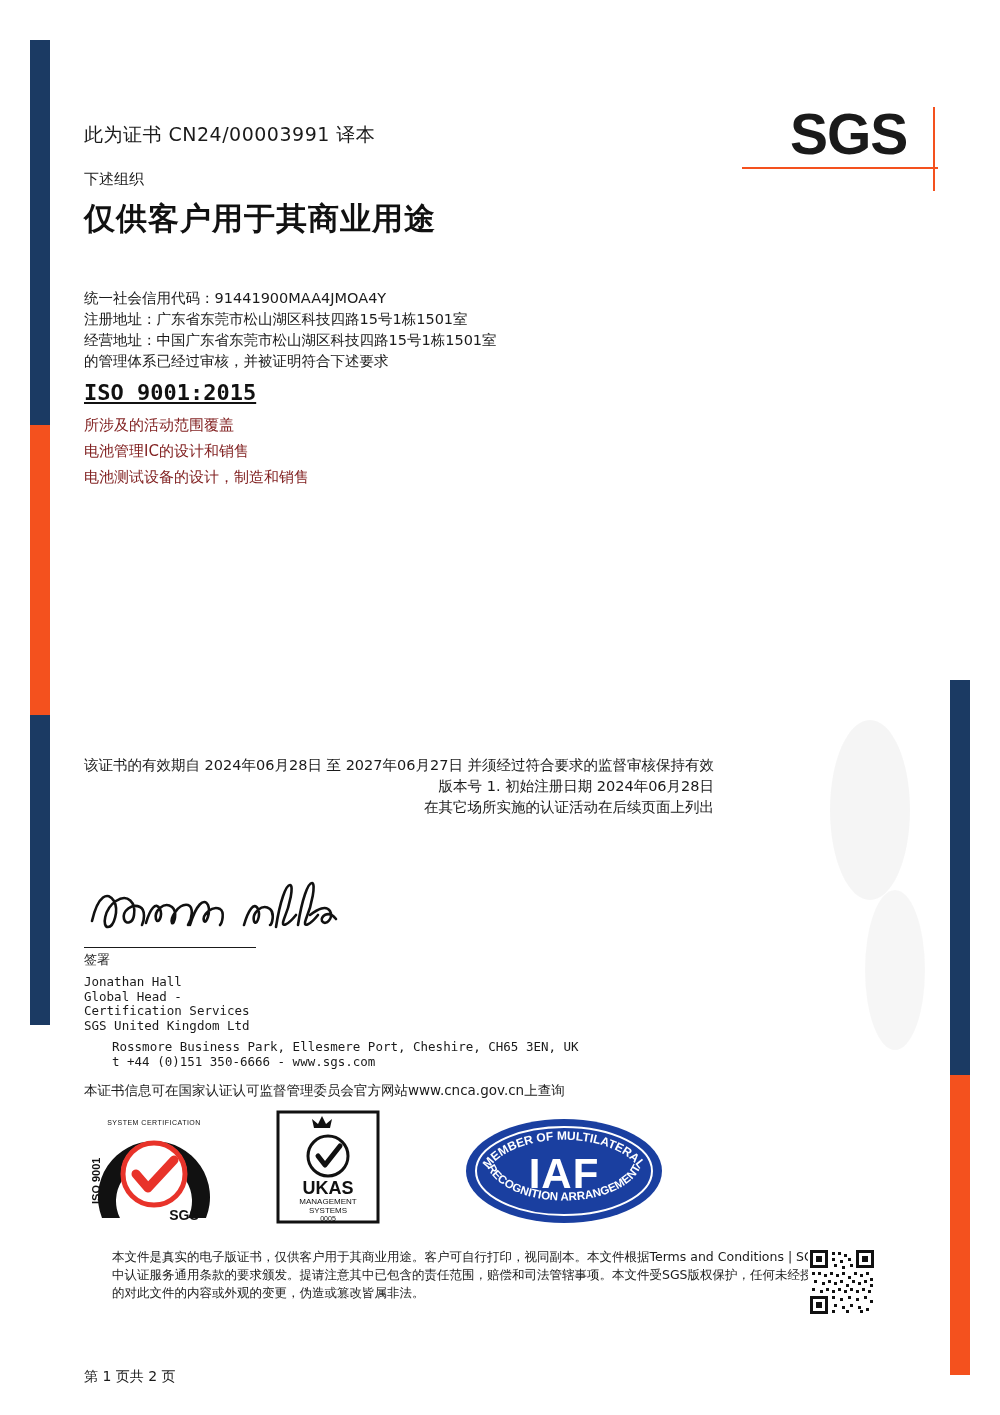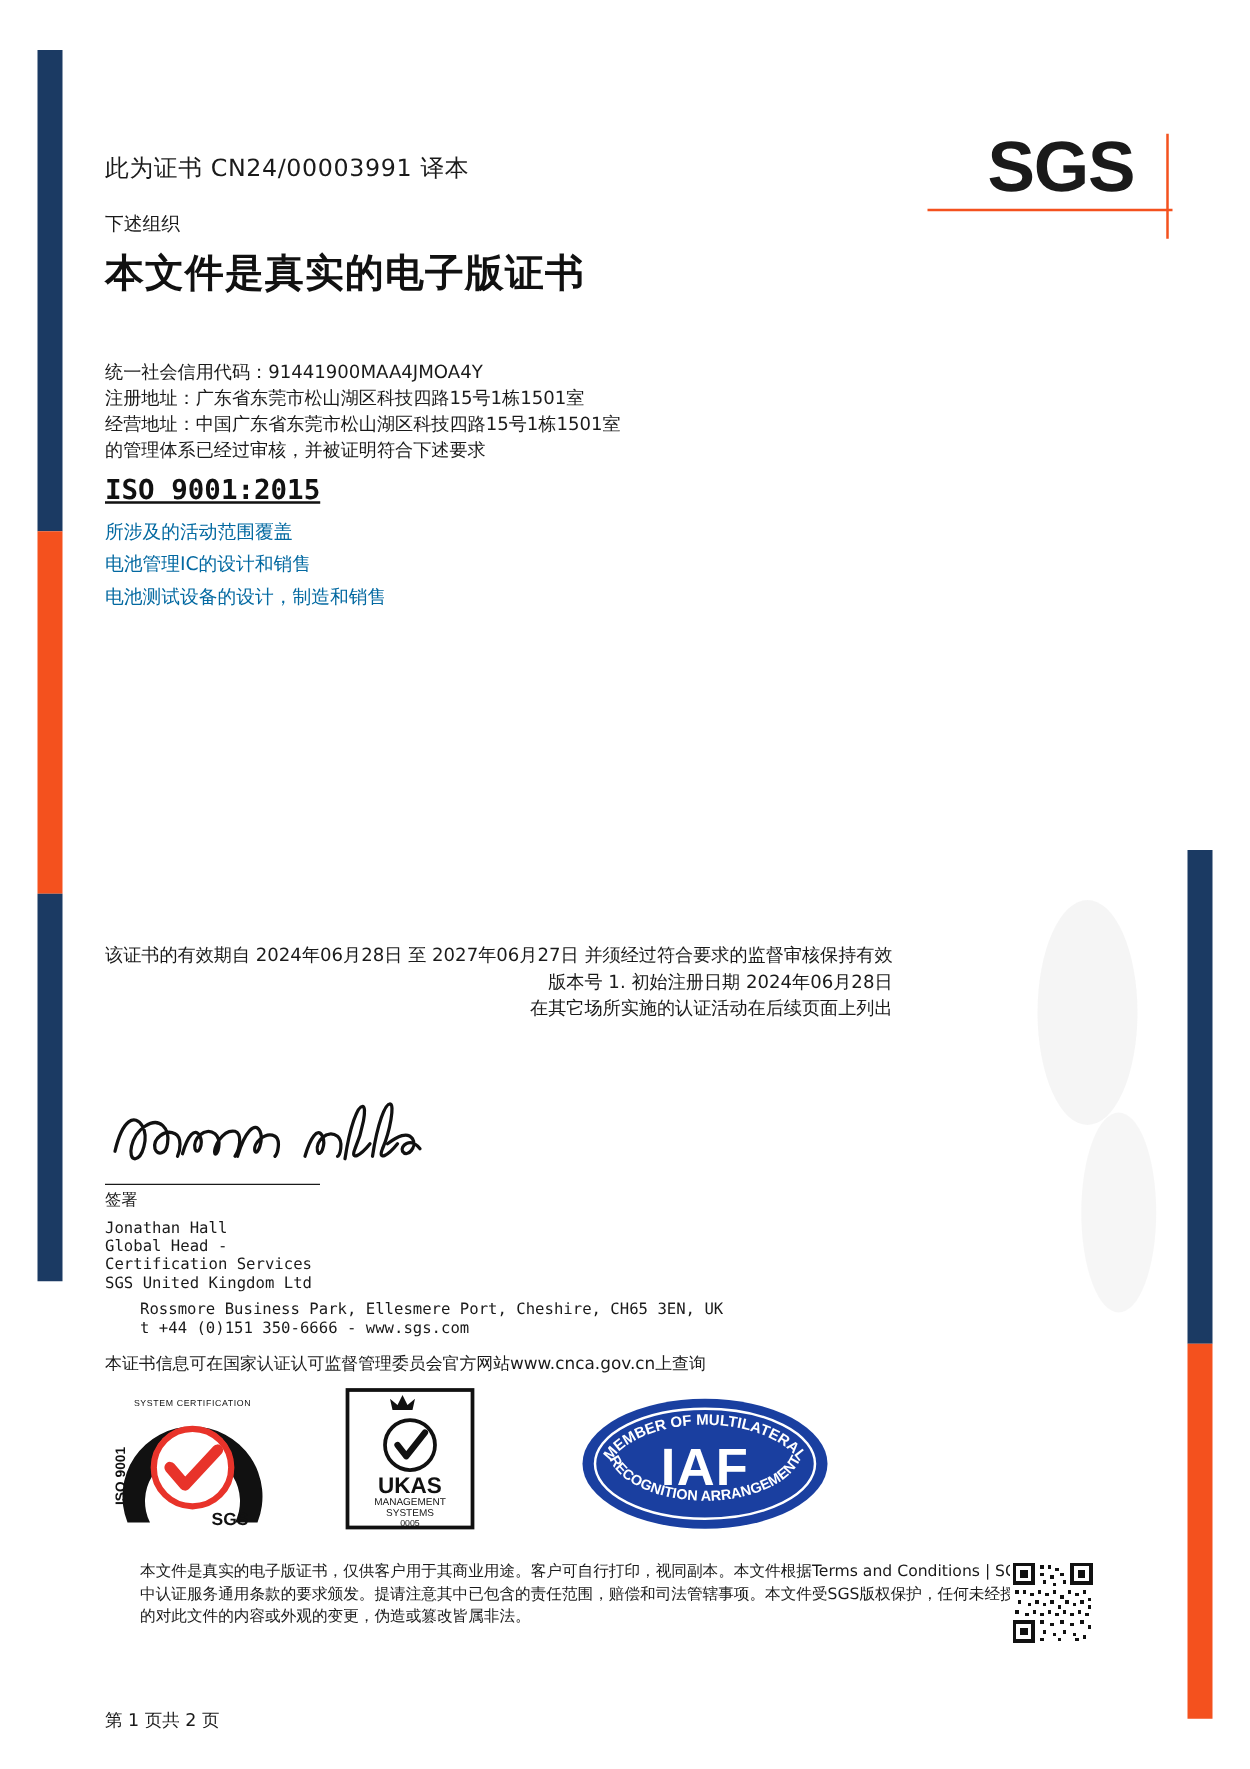--- a/index.html
+++ b/index.html
@@ -126,21 +126,21 @@
     letter-spacing: 0px;
     text-decoration: underline;
   }
 
   .scope {
     position: absolute;
     left: 0;
     top: 412px;
     font-size: 15px;
     line-height: 26px;
-    color: #0369a1;
+    color: #7f1d1d;
     font-family: "DejaVu Sans", sans-serif;
   }
 
   .validity {
     position: absolute;
     left: 0;
     top: 755px;
     font-size: 14.5px;
     line-height: 21px;
     color: #1a1a1a;
@@ -264,21 +264,21 @@
   <div class="content">
 
     <div class="sgs-logo">
       <div class="sgs-rule-h"></div>
       <div class="sgs-rule-v"></div>
       <div class="sgs-text">SGS</div>
     </div>
 
     <div class="translation-line">此为证书 CN24/00003991 译本</div>
     <div class="org-label">下述组织</div>
-    <div class="org-name">本文件是真实的电子版证书</div>
+    <div class="org-name">仅供客户用于其商业用途</div>
 
     <div class="details">
       <div>统一社会信用代码：91441900MAA4JMOA4Y</div>
       <div>注册地址：广东省东莞市松山湖区科技四路15号1栋1501室</div>
       <div>经营地址：中国广东省东莞市松山湖区科技四路15号1栋1501室</div>
       <div>的管理体系已经过审核，并被证明符合下述要求</div>
     </div>
 
     <div class="standard">ISO 9001:2015</div>
 

